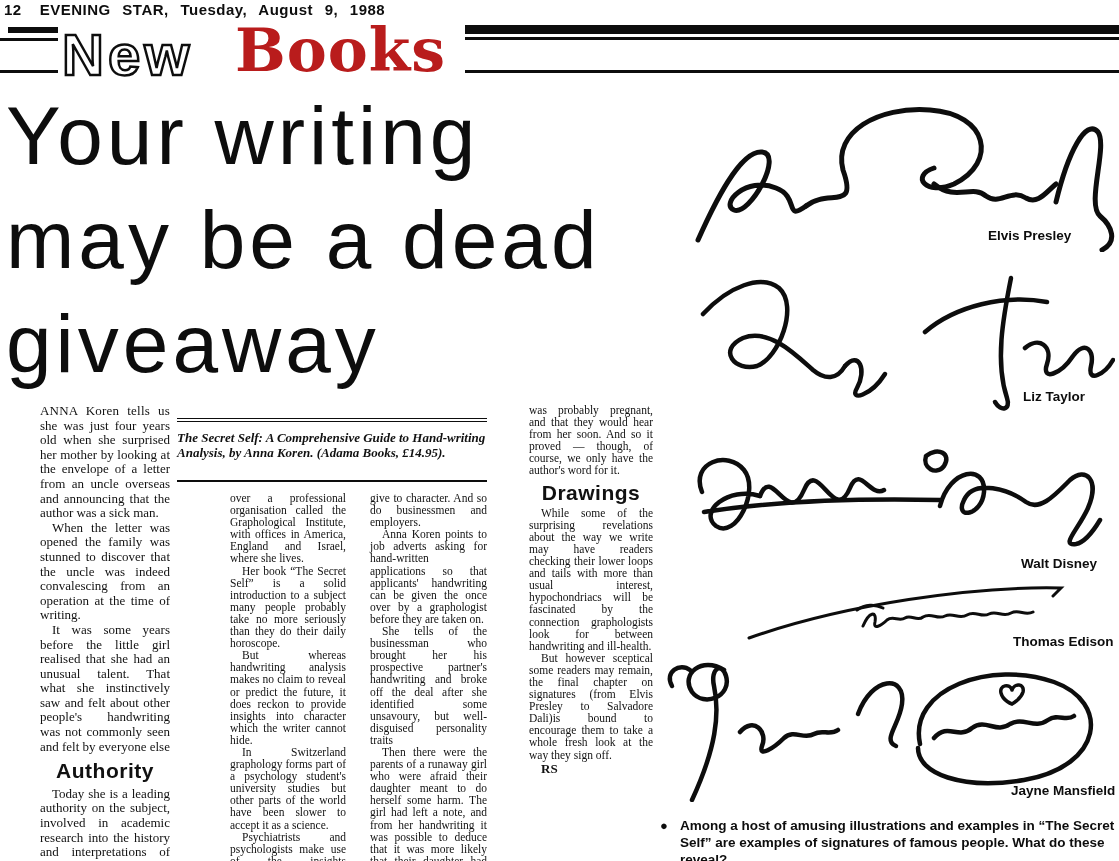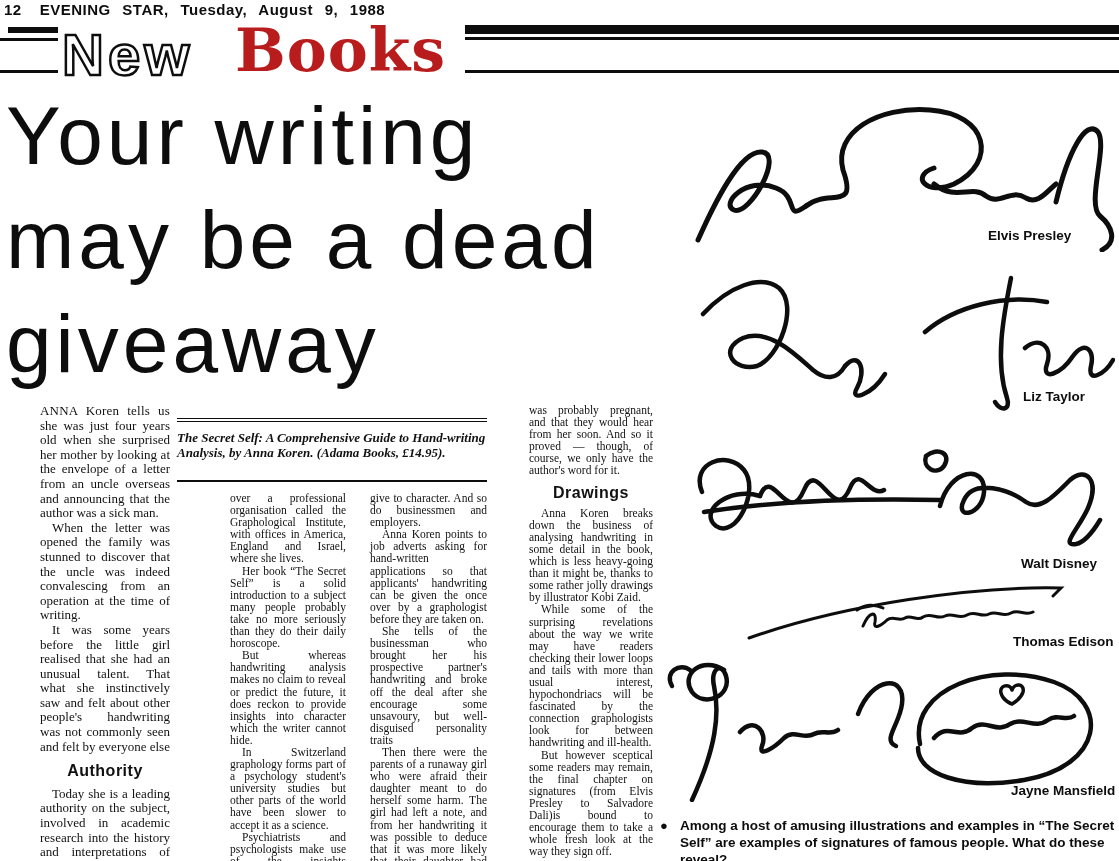--- a/index.html
+++ b/index.html
@@ -32,21 +32,21 @@
 
   
   .col { position:absolute; text-align:justify; overflow:hidden; }
   .col p { text-indent:12px;margin-left:36px; }
   .col p.noindent { text-indent:0; }
   .col1 { left:4px;   top:404px; width:166px; height:456px; font-size:13px;   line-height:14.6px; }
   .col2 { left:194px; top:492px; width:152px; height:369px; font-size:11.5px; line-height:12.1px; }
   .col3 { left:334px; top:492px; width:153px; height:369px; font-size:11.5px; line-height:12.1px; }
   .col4 { left:493px; top:404px; width:160px; height:457px; font-size:11.5px; line-height:12.1px; }
   .col1 .lead::first-line { letter-spacing:.2px; }
-  .subhead { font-family:"Liberation Sans", sans-serif; font-weight:bold; font-size:16px;
+  .subhead { font-family:"Liberation Sans", sans-serif; font-weight:bold; font-size:21px;
              text-align:center; text-indent:0 !important; margin:10px 0 8px 0; letter-spacing:.5px; }
   .byline { text-align:left; font-weight:bold; font-size:13px; padding-right:4px; margin-top:2px; }
 
   
   .bookbox { position:absolute; left:177px; top:418px; width:310px; height:64px;
              border-top:4px double #0d0d0d; border-bottom:2px solid #0d0d0d;
              padding-top:8px; font-size:13px; line-height:15px;
              font-style:italic; font-weight:bold; text-align:left; }
 
   
@@ -100,28 +100,27 @@
   <p class="noindent">over a professional organisation called the Graphological Institute, with offices in America, England and Israel, where she lives.</p>
   <p>Her book “The Secret Self” is a solid introduction to a subject many people probably take no more seriously than they do their daily horoscope.</p>
   <p>But whereas handwriting analysis makes no claim to reveal or predict the future, it does reckon to provide insights into character which the writer cannot hide.</p>
   <p>In Switzerland graphology forms part of a psychology student's university studies but other parts of the world have been slower to accept it as a science.</p>
   <p>Psychiatrists and psychologists make use of the insights graphologists can</p>
 </div>
 
 <div class="col col3">
   <p class="noindent">give to character. And so do businessmen and employers.</p>
   <p>Anna Koren points to job adverts asking for hand-written applications so that applicants' handwriting can be given the once over by a graphologist before they are taken on.</p>
-  <p>She tells of the businessman who brought her his prospective partner's handwriting and broke off the deal after she encourage some unsavoury, but well-disguised personality traits</p>
+  <p>She tells of the businessman who brought her his prospective partner's handwriting and broke off the deal after she identified some unsavoury, but well-disguised personality traits</p>
   <p>Then there were the parents of a runaway girl who were afraid their daughter meant to do herself some harm. The girl had left a note, and from her handwriting it was possible to deduce that it was more likely that their daughter had struck up an unsuitable relationship,</p>
 </div>
 
 <div class="col col4">
   <p class="noindent">was probably pregnant, and that they would hear from her soon. And so it proved — though, of course, we only have the author's word for it.</p>
   <p class="subhead">Drawings</p>
-  <p>Anna Koren breaks down the business of analysing handwriting in some detail in the book, which is less heavy-going than it might be, thanks to some rather jolly drawings by illustrator Kobi Zaid.</p>
   <p>While some of the surprising revelations about the way we write may have readers checking their lower loops and tails with more than usual interest, hypochondriacs will be fascinated by the connection graphologists look for between handwriting and ill-health.</p>
   <p>But however sceptical some readers may remain, the final chapter on signatures (from Elvis Presley to Salvadore Dali)is bound to encourage them to take a whole fresh look at the way they sign off.</p>
   <p class="byline">RS</p>
 </div>
 
 <div class="sig" style="left:688px; top:92px;">
   <svg width="428" height="160" viewBox="0 0 428 160" fill="none" stroke="#0d0d0d" stroke-width="5" stroke-linecap="round">
     <path d="M10,148 C26,112 52,58 74,60 C96,62 62,124 46,118 C32,112 58,84 88,96 C112,105 96,130 118,114"></path>
     <path d="M118,114 C140,96 170,120 155,78 C145,40 190,14 242,18 C300,22 310,70 266,92 C238,104 222,84 246,76"></path>
     <path d="M246,92 C268,110 284,92 298,104 C312,114 322,96 338,106 C350,113 358,100 368,92"></path>

